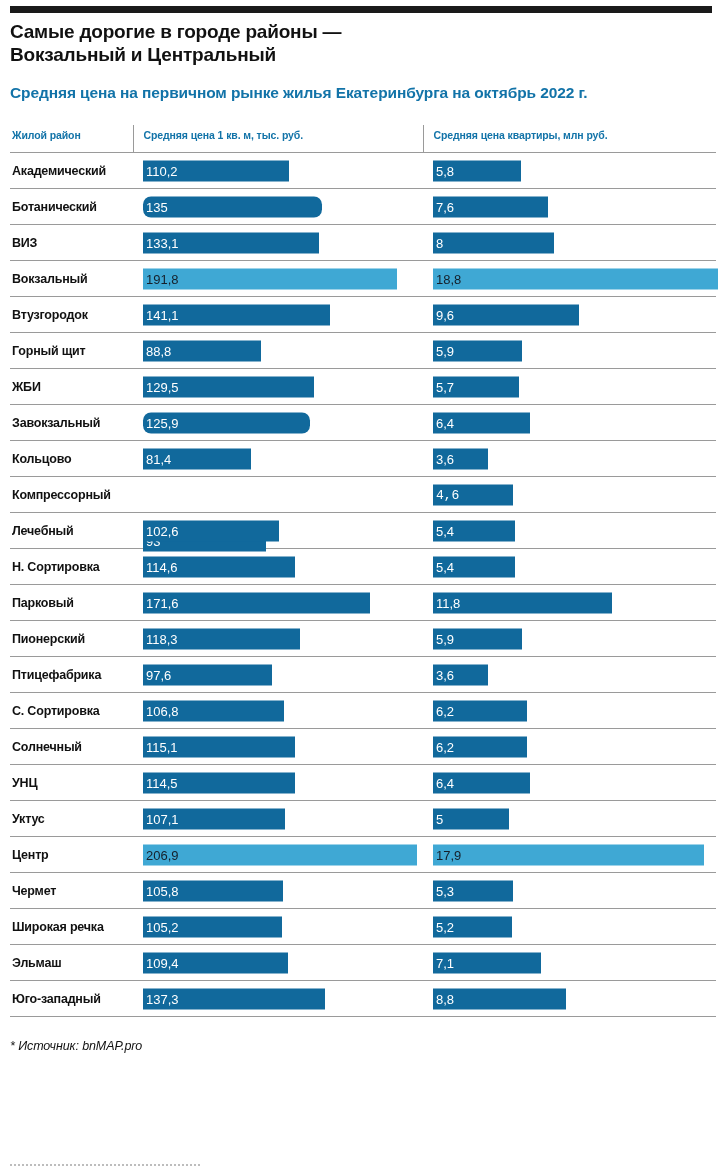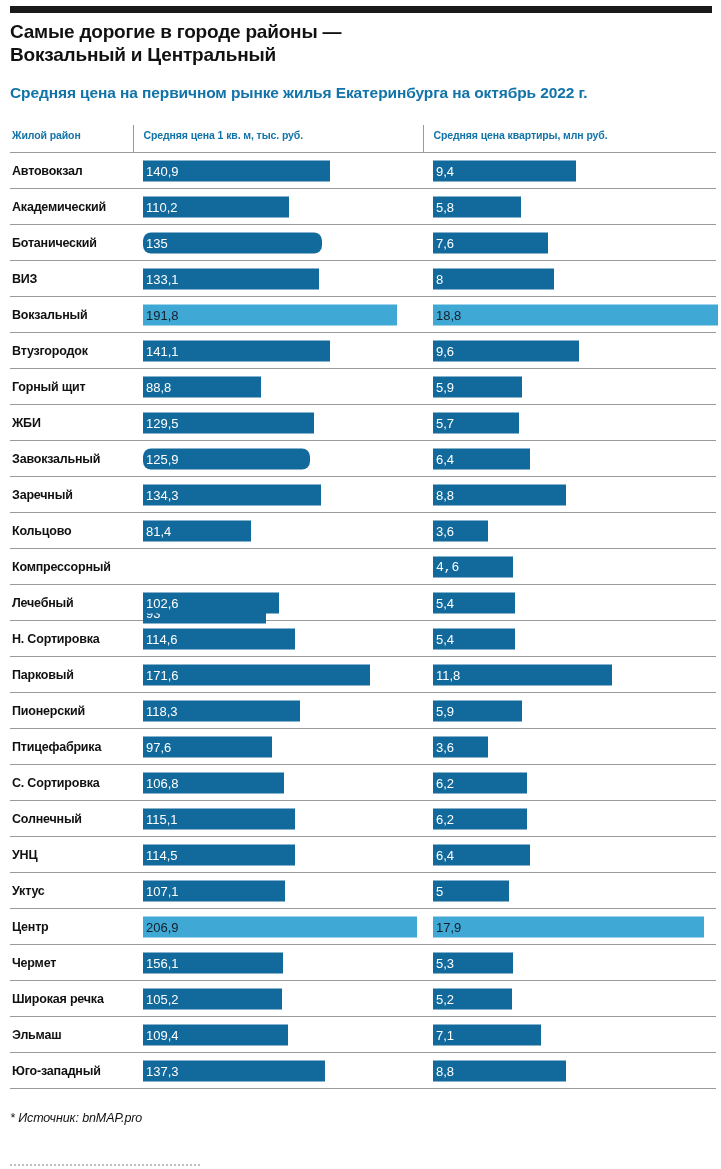--- a/index.html
+++ b/index.html
@@ -147,37 +147,20 @@
       </colgroup>
       <thead>
         <tr>
           <th class="h-label">Жилой район</th>
           <th class="h-b1">Средняя цена 1 кв. м, тыс. руб.</th>
           <th class="h-b2">Средняя цена квартиры, млн руб.</th>
         </tr>
       </thead>
       <tbody id="rows">
           <tr>
-            <td class="label">Автовокзал</td>
-            <td class="barcell">
-              <div class="bartrack">
-                <div class="bar" style="width: 186.595px;">
-                  <span class="val">140,9</span>
-                </div>
-              </div>
-            </td>
-            <td class="barcell">
-              <div class="bartrack">
-                <div class="bar" style="width: 142.5px;">
-                  <span class="val">9,4</span>
-                </div>
-              </div>
-            </td>
-          </tr>
-          <tr>
             <td class="label">Академический</td>
             <td class="barcell">
               <div class="bartrack">
                 <div class="bar" style="width: 145.939px;">
                   <span class="val">110,2</span>
                 </div>
               </div>
             </td>
             <td class="barcell">
               <div class="bartrack">
@@ -300,308 +283,291 @@
             </td>
             <td class="barcell">
               <div class="bartrack">
                 <div class="bar" style="width: 97.0213px;">
                   <span class="val">6,4</span>
                 </div>
               </div>
             </td>
           </tr>
           <tr>
-            <td class="label">Заречный</td>
-            <td class="barcell">
-              <div class="bartrack">
-                <div class="bar" style="width: 177.855px;">
-                  <span class="val">134,3</span>
+            <td class="label">Кольцово</td>
+            <td class="barcell">
+              <div class="bartrack">
+                <div class="bar" style="width: 107.799px;">
+                  <span class="val">81,4</span>
+                </div>
+              </div>
+            </td>
+            <td class="barcell">
+              <div class="bartrack">
+                <div class="bar" style="width: 54.5745px;">
+                  <span class="val">3,6</span>
+                </div>
+              </div>
+            </td>
+          </tr>
+          <tr>
+            <td class="label">Компрессорный</td>
+            <td class="barcell">
+              <div class="bartrack">
+                <div class="bar" style="width: 123.161px; margin-top: 46px;">
+                  <span class="val">93</span>
+                </div>
+              </div>
+            </td>
+            <td class="barcell">
+              <div class="bartrack">
+                <div class="bar" style="width: 80px; font-family: Liberation Mono, monospace;">
+                  <span class="val">4,6</span>
+                </div>
+              </div>
+            </td>
+          </tr>
+          <tr>
+            <td class="label">Лечебный</td>
+            <td class="barcell">
+              <div class="bartrack">
+                <div class="bar" style="width: 135.874px;">
+                  <span class="val">102,6</span>
+                </div>
+              </div>
+            </td>
+            <td class="barcell">
+              <div class="bartrack">
+                <div class="bar" style="width: 81.8617px;">
+                  <span class="val">5,4</span>
+                </div>
+              </div>
+            </td>
+          </tr>
+          <tr>
+            <td class="label">Н. Сортировка</td>
+            <td class="barcell">
+              <div class="bartrack">
+                <div class="bar" style="width: 151.766px;">
+                  <span class="val">114,6</span>
+                </div>
+              </div>
+            </td>
+            <td class="barcell">
+              <div class="bartrack">
+                <div class="bar" style="width: 81.8617px;">
+                  <span class="val">5,4</span>
+                </div>
+              </div>
+            </td>
+          </tr>
+          <tr>
+            <td class="label">Парковый</td>
+            <td class="barcell">
+              <div class="bartrack">
+                <div class="bar" style="width: 227.252px;">
+                  <span class="val">171,6</span>
+                </div>
+              </div>
+            </td>
+            <td class="barcell">
+              <div class="bartrack">
+                <div class="bar" style="width: 178.883px;">
+                  <span class="val">11,8</span>
+                </div>
+              </div>
+            </td>
+          </tr>
+          <tr>
+            <td class="label">Пионерский</td>
+            <td class="barcell">
+              <div class="bartrack">
+                <div class="bar" style="width: 156.666px;">
+                  <span class="val">118,3</span>
+                </div>
+              </div>
+            </td>
+            <td class="barcell">
+              <div class="bartrack">
+                <div class="bar" style="width: 89.4415px;">
+                  <span class="val">5,9</span>
+                </div>
+              </div>
+            </td>
+          </tr>
+          <tr>
+            <td class="label">Птицефабрика</td>
+            <td class="barcell">
+              <div class="bartrack">
+                <div class="bar" style="width: 129.253px;">
+                  <span class="val">97,6</span>
+                </div>
+              </div>
+            </td>
+            <td class="barcell">
+              <div class="bartrack">
+                <div class="bar" style="width: 54.5745px;">
+                  <span class="val">3,6</span>
+                </div>
+              </div>
+            </td>
+          </tr>
+          <tr>
+            <td class="label">С. Сортировка</td>
+            <td class="barcell">
+              <div class="bartrack">
+                <div class="bar" style="width: 141.436px;">
+                  <span class="val">106,8</span>
+                </div>
+              </div>
+            </td>
+            <td class="barcell">
+              <div class="bartrack">
+                <div class="bar" style="width: 93.9894px;">
+                  <span class="val">6,2</span>
+                </div>
+              </div>
+            </td>
+          </tr>
+          <tr>
+            <td class="label">Солнечный</td>
+            <td class="barcell">
+              <div class="bartrack">
+                <div class="bar" style="width: 152.428px;">
+                  <span class="val">115,1</span>
+                </div>
+              </div>
+            </td>
+            <td class="barcell">
+              <div class="bartrack">
+                <div class="bar" style="width: 93.9894px;">
+                  <span class="val">6,2</span>
+                </div>
+              </div>
+            </td>
+          </tr>
+          <tr>
+            <td class="label">УНЦ</td>
+            <td class="barcell">
+              <div class="bartrack">
+                <div class="bar" style="width: 151.634px;">
+                  <span class="val">114,5</span>
+                </div>
+              </div>
+            </td>
+            <td class="barcell">
+              <div class="bartrack">
+                <div class="bar" style="width: 97.0213px;">
+                  <span class="val">6,4</span>
+                </div>
+              </div>
+            </td>
+          </tr>
+          <tr>
+            <td class="label">Уктус</td>
+            <td class="barcell">
+              <div class="bartrack">
+                <div class="bar" style="width: 141.834px;">
+                  <span class="val">107,1</span>
+                </div>
+              </div>
+            </td>
+            <td class="barcell">
+              <div class="bartrack">
+                <div class="bar" style="width: 75.7979px;">
+                  <span class="val">5</span>
+                </div>
+              </div>
+            </td>
+          </tr>
+          <tr>
+            <td class="label">Центр</td>
+            <td class="barcell">
+              <div class="bartrack">
+                <div class="bar hl" style="width: 274px;">
+                  <span class="val">206,9</span>
+                </div>
+              </div>
+            </td>
+            <td class="barcell">
+              <div class="bartrack">
+                <div class="bar hl" style="width: 271.356px;">
+                  <span class="val">17,9</span>
+                </div>
+              </div>
+            </td>
+          </tr>
+          <tr>
+            <td class="label">Чермет</td>
+            <td class="barcell">
+              <div class="bartrack">
+                <div class="bar" style="width: 140.112px;">
+                  <span class="val">105,8</span>
+                </div>
+              </div>
+            </td>
+            <td class="barcell">
+              <div class="bartrack">
+                <div class="bar" style="width: 80.3457px;">
+                  <span class="val">5,3</span>
+                </div>
+              </div>
+            </td>
+          </tr>
+          <tr>
+            <td class="label">Широкая речка</td>
+            <td class="barcell">
+              <div class="bartrack">
+                <div class="bar" style="width: 139.318px;">
+                  <span class="val">105,2</span>
+                </div>
+              </div>
+            </td>
+            <td class="barcell">
+              <div class="bartrack">
+                <div class="bar" style="width: 78.8298px;">
+                  <span class="val">5,2</span>
+                </div>
+              </div>
+            </td>
+          </tr>
+          <tr>
+            <td class="label">Эльмаш</td>
+            <td class="barcell">
+              <div class="bartrack">
+                <div class="bar" style="width: 144.88px;">
+                  <span class="val">109,4</span>
+                </div>
+              </div>
+            </td>
+            <td class="barcell">
+              <div class="bartrack">
+                <div class="bar" style="width: 107.633px;">
+                  <span class="val">7,1</span>
+                </div>
+              </div>
+            </td>
+          </tr>
+          <tr>
+            <td class="label">Юго-западный</td>
+            <td class="barcell">
+              <div class="bartrack">
+                <div class="bar" style="width: 181.828px;">
+                  <span class="val">137,3</span>
                 </div>
               </div>
             </td>
             <td class="barcell">
               <div class="bartrack">
                 <div class="bar" style="width: 133.404px;">
                   <span class="val">8,8</span>
                 </div>
               </div>
             </td>
           </tr>
-          <tr>
-            <td class="label">Кольцово</td>
-            <td class="barcell">
-              <div class="bartrack">
-                <div class="bar" style="width: 107.799px;">
-                  <span class="val">81,4</span>
-                </div>
-              </div>
-            </td>
-            <td class="barcell">
-              <div class="bartrack">
-                <div class="bar" style="width: 54.5745px;">
-                  <span class="val">3,6</span>
-                </div>
-              </div>
-            </td>
-          </tr>
-          <tr>
-            <td class="label">Компрессорный</td>
-            <td class="barcell">
-              <div class="bartrack">
-                <div class="bar" style="width: 123.161px; margin-top: 46px;">
-                  <span class="val">93</span>
-                </div>
-              </div>
-            </td>
-            <td class="barcell">
-              <div class="bartrack">
-                <div class="bar" style="width: 80px; font-family: Liberation Mono, monospace;">
-                  <span class="val">4,6</span>
-                </div>
-              </div>
-            </td>
-          </tr>
-          <tr>
-            <td class="label">Лечебный</td>
-            <td class="barcell">
-              <div class="bartrack">
-                <div class="bar" style="width: 135.874px;">
-                  <span class="val">102,6</span>
-                </div>
-              </div>
-            </td>
-            <td class="barcell">
-              <div class="bartrack">
-                <div class="bar" style="width: 81.8617px;">
-                  <span class="val">5,4</span>
-                </div>
-              </div>
-            </td>
-          </tr>
-          <tr>
-            <td class="label">Н. Сортировка</td>
-            <td class="barcell">
-              <div class="bartrack">
-                <div class="bar" style="width: 151.766px;">
-                  <span class="val">114,6</span>
-                </div>
-              </div>
-            </td>
-            <td class="barcell">
-              <div class="bartrack">
-                <div class="bar" style="width: 81.8617px;">
-                  <span class="val">5,4</span>
-                </div>
-              </div>
-            </td>
-          </tr>
-          <tr>
-            <td class="label">Парковый</td>
-            <td class="barcell">
-              <div class="bartrack">
-                <div class="bar" style="width: 227.252px;">
-                  <span class="val">171,6</span>
-                </div>
-              </div>
-            </td>
-            <td class="barcell">
-              <div class="bartrack">
-                <div class="bar" style="width: 178.883px;">
-                  <span class="val">11,8</span>
-                </div>
-              </div>
-            </td>
-          </tr>
-          <tr>
-            <td class="label">Пионерский</td>
-            <td class="barcell">
-              <div class="bartrack">
-                <div class="bar" style="width: 156.666px;">
-                  <span class="val">118,3</span>
-                </div>
-              </div>
-            </td>
-            <td class="barcell">
-              <div class="bartrack">
-                <div class="bar" style="width: 89.4415px;">
-                  <span class="val">5,9</span>
-                </div>
-              </div>
-            </td>
-          </tr>
-          <tr>
-            <td class="label">Птицефабрика</td>
-            <td class="barcell">
-              <div class="bartrack">
-                <div class="bar" style="width: 129.253px;">
-                  <span class="val">97,6</span>
-                </div>
-              </div>
-            </td>
-            <td class="barcell">
-              <div class="bartrack">
-                <div class="bar" style="width: 54.5745px;">
-                  <span class="val">3,6</span>
-                </div>
-              </div>
-            </td>
-          </tr>
-          <tr>
-            <td class="label">С. Сортировка</td>
-            <td class="barcell">
-              <div class="bartrack">
-                <div class="bar" style="width: 141.436px;">
-                  <span class="val">106,8</span>
-                </div>
-              </div>
-            </td>
-            <td class="barcell">
-              <div class="bartrack">
-                <div class="bar" style="width: 93.9894px;">
-                  <span class="val">6,2</span>
-                </div>
-              </div>
-            </td>
-          </tr>
-          <tr>
-            <td class="label">Солнечный</td>
-            <td class="barcell">
-              <div class="bartrack">
-                <div class="bar" style="width: 152.428px;">
-                  <span class="val">115,1</span>
-                </div>
-              </div>
-            </td>
-            <td class="barcell">
-              <div class="bartrack">
-                <div class="bar" style="width: 93.9894px;">
-                  <span class="val">6,2</span>
-                </div>
-              </div>
-            </td>
-          </tr>
-          <tr>
-            <td class="label">УНЦ</td>
-            <td class="barcell">
-              <div class="bartrack">
-                <div class="bar" style="width: 151.634px;">
-                  <span class="val">114,5</span>
-                </div>
-              </div>
-            </td>
-            <td class="barcell">
-              <div class="bartrack">
-                <div class="bar" style="width: 97.0213px;">
-                  <span class="val">6,4</span>
-                </div>
-              </div>
-            </td>
-          </tr>
-          <tr>
-            <td class="label">Уктус</td>
-            <td class="barcell">
-              <div class="bartrack">
-                <div class="bar" style="width: 141.834px;">
-                  <span class="val">107,1</span>
-                </div>
-              </div>
-            </td>
-            <td class="barcell">
-              <div class="bartrack">
-                <div class="bar" style="width: 75.7979px;">
-                  <span class="val">5</span>
-                </div>
-              </div>
-            </td>
-          </tr>
-          <tr>
-            <td class="label">Центр</td>
-            <td class="barcell">
-              <div class="bartrack">
-                <div class="bar hl" style="width: 274px;">
-                  <span class="val">206,9</span>
-                </div>
-              </div>
-            </td>
-            <td class="barcell">
-              <div class="bartrack">
-                <div class="bar hl" style="width: 271.356px;">
-                  <span class="val">17,9</span>
-                </div>
-              </div>
-            </td>
-          </tr>
-          <tr>
-            <td class="label">Чермет</td>
-            <td class="barcell">
-              <div class="bartrack">
-                <div class="bar" style="width: 140.112px;">
-                  <span class="val">156,1</span>
-                </div>
-              </div>
-            </td>
-            <td class="barcell">
-              <div class="bartrack">
-                <div class="bar" style="width: 80.3457px;">
-                  <span class="val">5,3</span>
-                </div>
-              </div>
-            </td>
-          </tr>
-          <tr>
-            <td class="label">Широкая речка</td>
-            <td class="barcell">
-              <div class="bartrack">
-                <div class="bar" style="width: 139.318px;">
-                  <span class="val">105,2</span>
-                </div>
-              </div>
-            </td>
-            <td class="barcell">
-              <div class="bartrack">
-                <div class="bar" style="width: 78.8298px;">
-                  <span class="val">5,2</span>
-                </div>
-              </div>
-            </td>
-          </tr>
-          <tr>
-            <td class="label">Эльмаш</td>
-            <td class="barcell">
-              <div class="bartrack">
-                <div class="bar" style="width: 144.88px;">
-                  <span class="val">109,4</span>
-                </div>
-              </div>
-            </td>
-            <td class="barcell">
-              <div class="bartrack">
-                <div class="bar" style="width: 107.633px;">
-                  <span class="val">7,1</span>
-                </div>
-              </div>
-            </td>
-          </tr>
-          <tr>
-            <td class="label">Юго-западный</td>
-            <td class="barcell">
-              <div class="bartrack">
-                <div class="bar" style="width: 181.828px;">
-                  <span class="val">137,3</span>
-                </div>
-              </div>
-            </td>
-            <td class="barcell">
-              <div class="bartrack">
-                <div class="bar" style="width: 133.404px;">
-                  <span class="val">8,8</span>
-                </div>
-              </div>
-            </td>
-          </tr>
         </tbody>
     </table>
 
     <div class="source">* Источник: bnMAP.pro</div>
 
   </div>
 
   <div class="bottom-dots"></div>
 </div>
 

